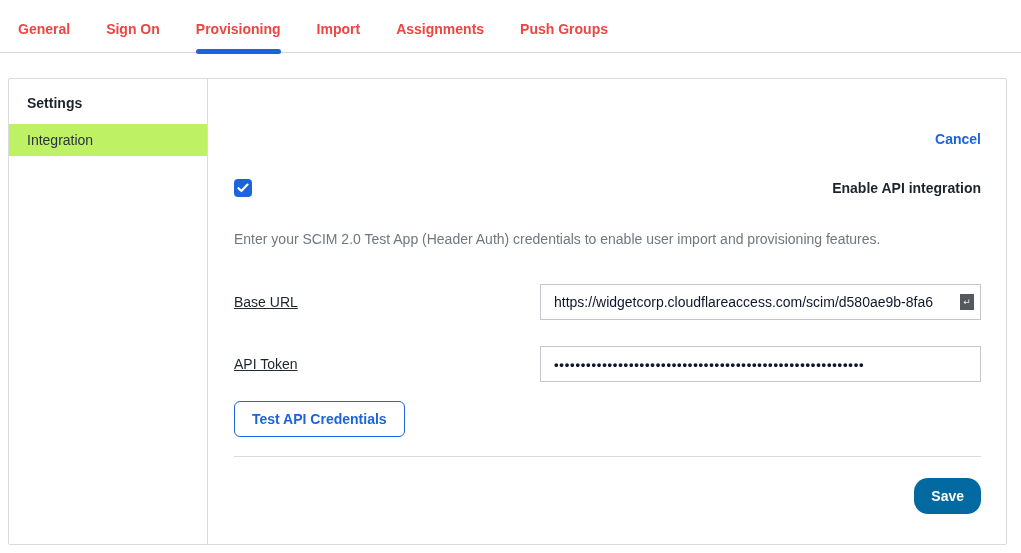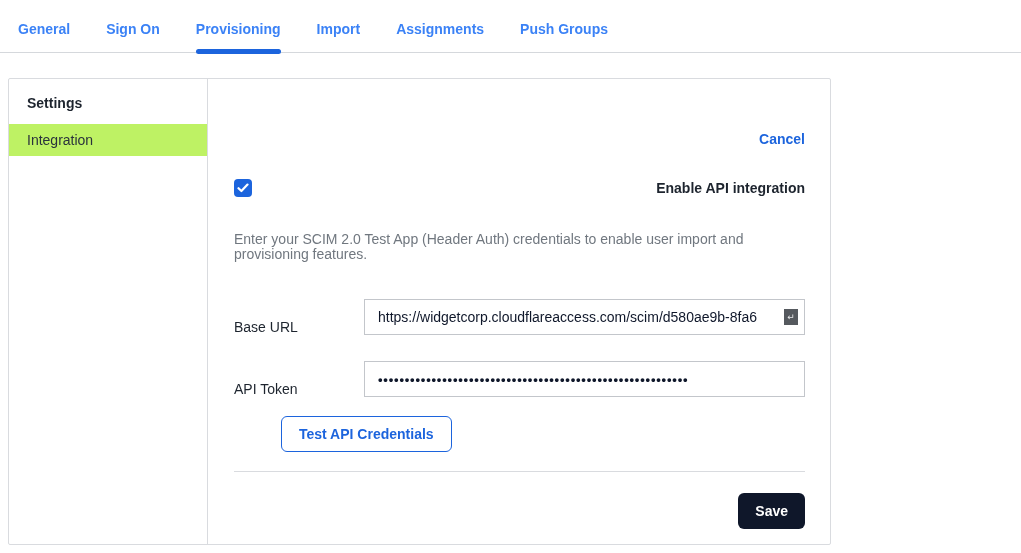--- a/index.html
+++ b/index.html
@@ -18,40 +18,40 @@
     border-bottom: 1px solid #d5d8dc;
     display: flex;
     align-items: flex-end;
     padding-left: 18px;
     gap: 36px;
     background: #ffffff;
   }
   .tab {
     position: relative;
     font-weight: 700;
-    color: #3b82f6;
+    color: #ef4444;
     padding: 0 0 15px 0;
     cursor: pointer;
     white-space: nowrap;
   }
   .tab.active::after {
     content: "";
     position: absolute;
     left: 0; right: 0;
     bottom: -2px;
     height: 5px;
     border-radius: 3px;
     background: #1c64dd;
   }
 
   
   .panel {
     position: absolute;
     left: 8px; top: 78px;
-    width: 823px; height: 467px;
+    width: 999px; height: 467px;
     border: 1px solid #d9dbdf;
     border-radius: 2px;
     background: #ffffff;
     display: flex;
   }
 
   
   .sidebar {
     width: 199px;
     border-right: 1px solid #d9dbdf;
@@ -105,21 +105,22 @@
   .checkbox-label { font-weight: 700; color: #1d242e; }
 
   .description {
     margin-top: 35px;
     color: #70777f;
     line-height: 15px;
   }
 
   .field-row {
     display: flex;
-    align-items: flex-end;
+    align-items: center;
+    text-decoration: underline;
   }
   .field-row.base-url { margin-top: 37px; }
   .field-row.api-token { margin-top: 26px; }
   .field-label { flex: 1; color: #1d242e; }
   .field-input-wrap { position: relative; width: 441px; }
   .field-input {
     width: 100%;
     height: 36px;
     border: 1px solid #c3c6cb;
     border-radius: 0;
@@ -155,40 +156,39 @@
     line-height: 34px;
     padding: 0 17px;
     border: 1px solid #1c64dd;
     border-radius: 6px;
     background: #ffffff;
     color: #1c64dd;
     font-weight: 700;
     font-size: 14px;
     font-family: "Liberation Sans", "DejaVu Sans", sans-serif;
     cursor: pointer;
-    margin-left: 47px;
   }
 
   .divider {
     margin-top: 19px;
     border-top: 1px solid #d9dbdf;
     height: 0;
   }
 
   .save-row {
     margin-top: 21px;
     display: flex;
     justify-content: flex-end;
   }
   .save-btn {
     height: 36px;
     padding: 0 17px;
     border: none;
-    border-radius: 6px;
-    background: #0f172a;
+    border-radius: 14px;
+    background: #0369a1;
     color: #ffffff;
     font-weight: 700;
     font-size: 14px;
     font-family: "Liberation Sans", "DejaVu Sans", sans-serif;
     cursor: pointer;
   }
 </style>
 </head>
 <body>
 

